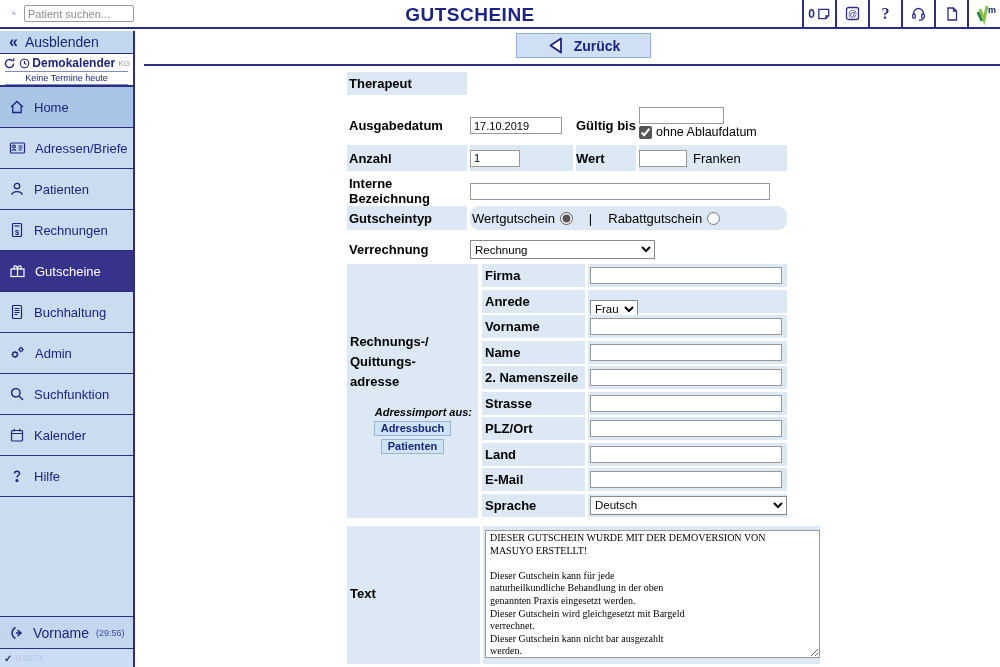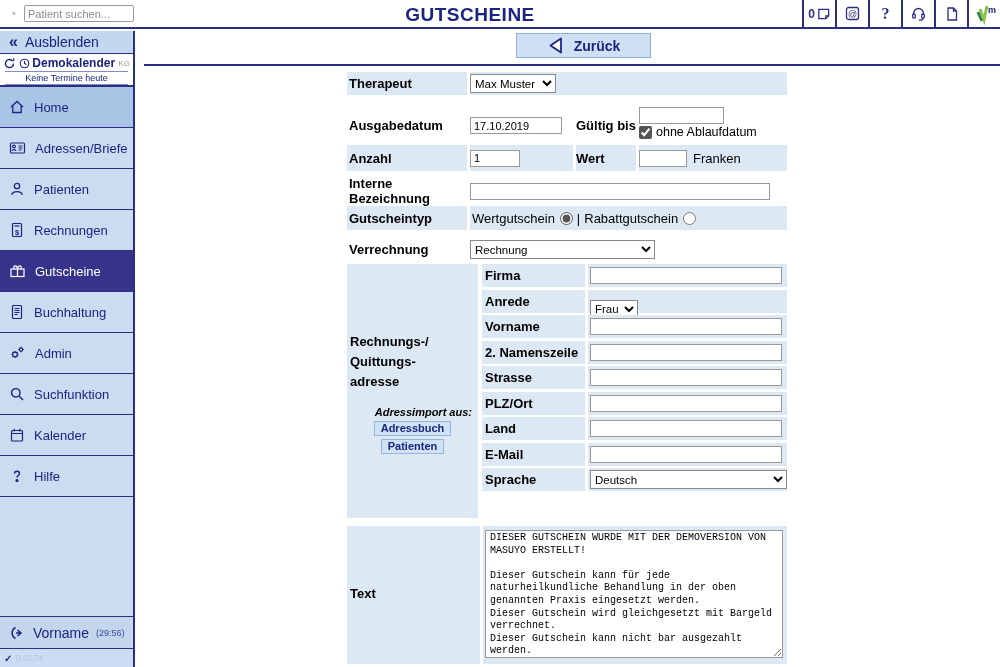--- a/index.html
+++ b/index.html
@@ -71,21 +71,21 @@
   .addr-btns { display:flex; flex-direction:column; align-items:center; gap:3px; margin-top:3px; }
   .addr-btns button { background:#cfe3f7; border:1px solid #9ab4d4; font-size:11px; font-weight:bold; color:#1b2480; padding:0 6px; height:15px; line-height:13px; cursor:pointer; font-family:"Liberation Sans",sans-serif; }
   .addr-right { flex:1 1 auto; margin-left:4px; display:flex; flex-direction:column; gap:2.5px; }
   .subrow { height:23px; display:flex; flex:0 0 auto; }
   .subrow .slbl { width:103px; flex:0 0 auto; background:#dde8f5; display:flex; align-items:center; font-size:13px; font-weight:bold; padding-left:3px; }
   .subrow .sctl { flex:1 1 auto; background:#dde8f5; display:flex; align-items:center; padding-left:2px; }
   .subrow .sctl input { width:192px; }
 
   .text-left { width:133px; flex:0 0 auto; background:#dde8f5; display:flex; padding-top:60px; font-size:13px; font-weight:bold; padding-left:3px; }
   .text-right { flex:1 1 auto; background:#dde8f5; margin-left:3px; padding:4px 0 0 2px; }
-  textarea { width:298px; height:128px; border:1px solid #999; font-family:Liberation Mono, monospace; font-size:10px; line-height:12.6px; padding:1px 4px; color:#000; resize:both; }
+  textarea { width:335px; height:128px; border:1px solid #999; font-family:Liberation Serif, serif; font-size:10px; line-height:12.6px; padding:1px 4px; color:#000; resize:both; }
 
   .radio-wrap { display:flex; align-items:center; gap:5px; font-size:13px; }
   input[type=radio], input[type=checkbox] { width:13px; height:13px; accent-color:#555; }
   .chk-row { display:flex; align-items:center; gap:4px; font-size:12.5px; }
 </style>
 </head>
 <body>
 
 <div class="topbar">
   <div class="search-area">
@@ -263,25 +263,20 @@
       </svg>
     <span>Zurück</span>
   </div>
   <div class="divider"></div>
 
   <div class="form">
 
     <div class="row r-therapeut">
       <div class="lblcell cellband">Therapeut</div>
       <div class="gap3"></div>
-      <div class="ctlcell cellband">
-        <select style="width:86px;">
-          <option>Max Muster</option>
-        </select>
-      </div>
     </div>
 
     <div class="row r-date">
       <div class="lblcell">Ausgabedatum</div>
       <div class="gap3"></div>
       <div style="width:103px; display:flex; align-items:center;">
         <input type="text" style="width: 92px;" value="17.10.2019">
       </div>
       <div class="gap3"></div>
       <div class="col2lbl">Gültig bis</div>
@@ -314,21 +309,21 @@
       <div class="lblcell">Interne Bezeichnung</div>
       <div class="gap3"></div>
       <div class="ctlcell">
         <input type="text" style="width: 300px;" value="">
       </div>
     </div>
 
     <div class="row r-typ">
       <div class="lblcell cellband">Gutscheintyp</div>
       <div class="gap3"></div>
-      <div class="ctlcell cellband" style="gap:4px; padding-left:2px;">
+      <div class="ctlcell cellband" style="gap:16px; padding-left:2px;border-radius:9px;">
         <span class="radio-wrap">
           <span>Wertgutschein</span>
           <input type="radio" name="gtyp" checked="" style="">
         </span>
         <span class="subtle">|</span>
         <span class="radio-wrap">
           <span>Rabattgutschein</span>
           <input type="radio" name="gtyp" style="">
         </span>
       </div>
@@ -373,20 +368,27 @@
           </div>
         </div>
         <div class="subrow">
           <div class="slbl">Vorname</div>
           <div class="gap3"></div>
           <div class="sctl">
               <input type="text" value="" style="">
             </div>
         </div>
         <div class="subrow">
+          <div class="slbl">Name</div>
+          <div class="gap3"></div>
+          <div class="sctl">
+              <input type="text" value="" style="">
+            </div>
+        </div>
+        <div class="subrow">
           <div class="slbl">2. Namenszeile</div>
           <div class="gap3"></div>
           <div class="sctl">
               <input type="text" value="" style="">
             </div>
         </div>
         <div class="subrow">
           <div class="slbl">Strasse</div>
           <div class="gap3"></div>
           <div class="sctl">

